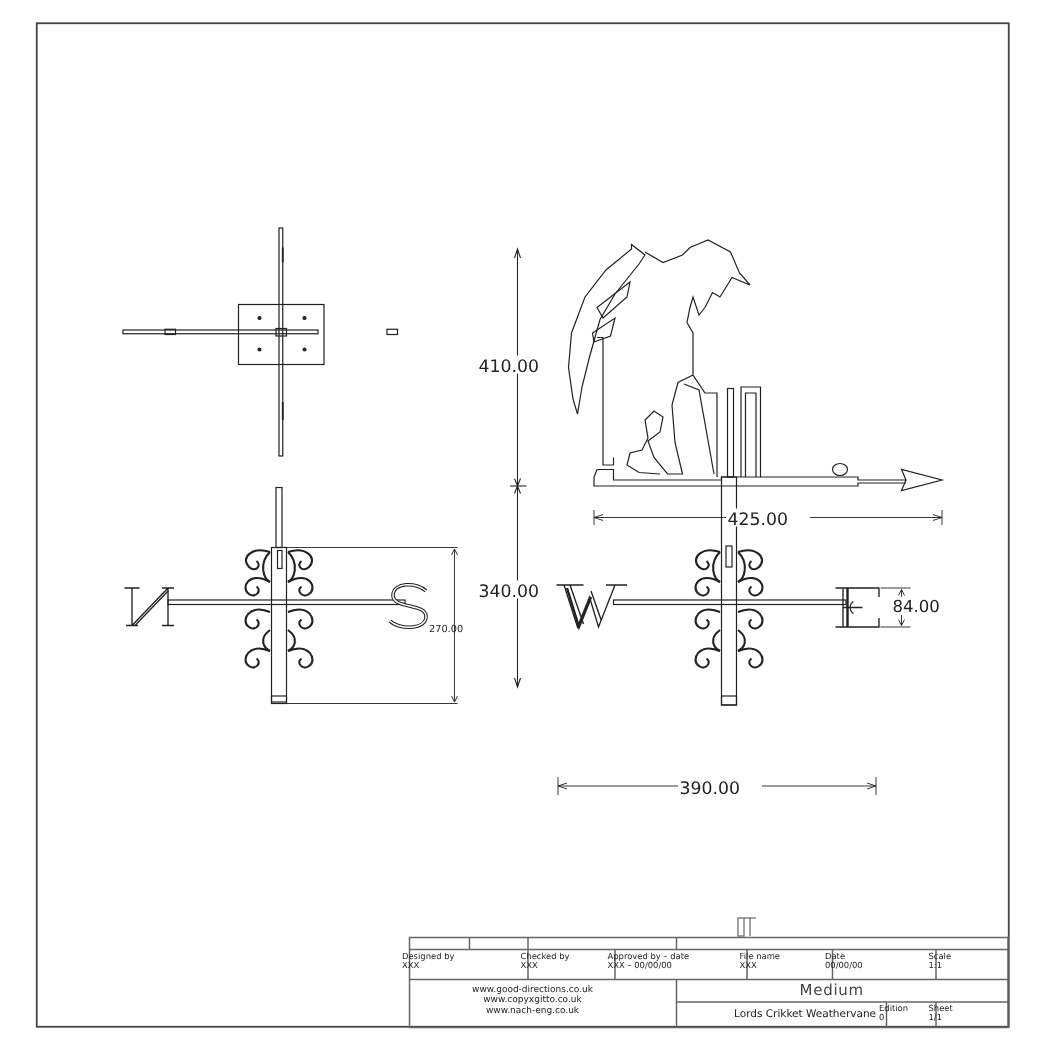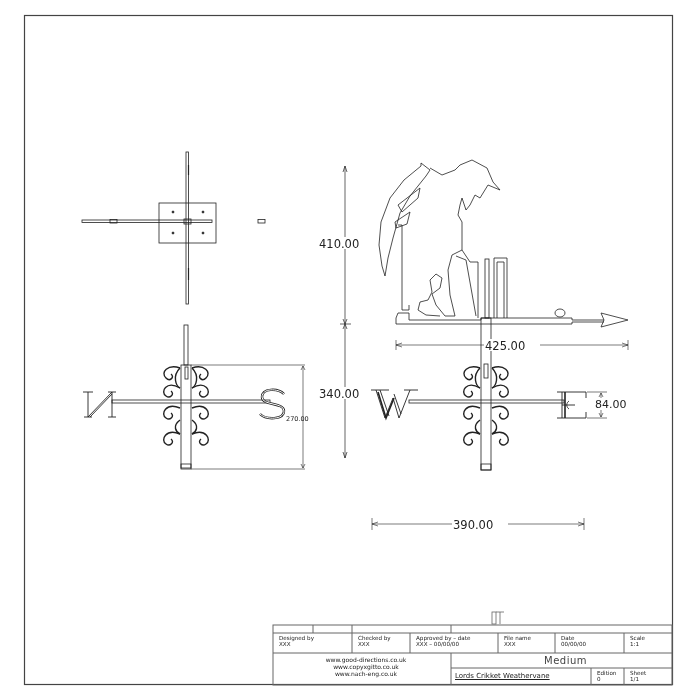--- a/index.html
+++ b/index.html
@@ -1,24 +1,24 @@
 <!DOCTYPE html>
 <html><head>
   <meta charset="utf-8">
   <style>
     html, body { margin: 0; padding: 0; background: #ffffff; }
     body { width: 700px; height: 700px; position: relative; overflow: hidden; font-family: "DejaVu Sans", sans-serif; }
     #sheet { position: absolute; left: 0; top: 0; width: 700px; height: 700px; }
-    .tb { position: absolute; left: 277px; top: 625px; width: 399px; height: 60px; font-family: "DejaVu Sans", sans-serif; color: #222; }
+    .tb { position: absolute; left: 266px; top: 625px; width: 399px; height: 60px; font-family: "DejaVu Sans", sans-serif; color: #222; }
     .cell { position: absolute; font-size: 5.6px; line-height: 6px; padding: 1px 2px; box-sizing: border-box; }
     .cell .lbl { display: block; }
     .cell .val { display: block; }
     .urls { position: absolute; left: 0; top: 28px; width: 178px; text-align: center; font-size: 6px; line-height: 7px; padding-top: 3px; }
     .medium { position: absolute; left: 178px; top: 28px; width: 221px; height: 15px; text-align: center; font-size: 10px; line-height: 15px; color: #444; letter-spacing: 0.5px; }
-    .titlecell { position: absolute; left: 178px; top: 43px; width: 140px; height: 17px; text-align: left; font-size: 7px; line-height: 17px; text-decoration: underline; }
+    .titlecell { position: absolute; left: 178px; top: 43px; width: 140px; height: 17px; text-align: right; font-size: 7px; line-height: 17px; }
     .dimtext { font-family: "DejaVu Sans", sans-serif; fill: #222; }
   </style>
 </head>
 <body>
 
 <svg id="sheet" width="700" height="700" viewBox="0 0 700 700" xmlns="http://www.w3.org/2000/svg">
 
   <rect x="24.5" y="15.5" width="648" height="669" fill="none" stroke="#444" stroke-width="1.2"></rect>
 
   <g stroke="#222" stroke-width="0.8" fill="none">

